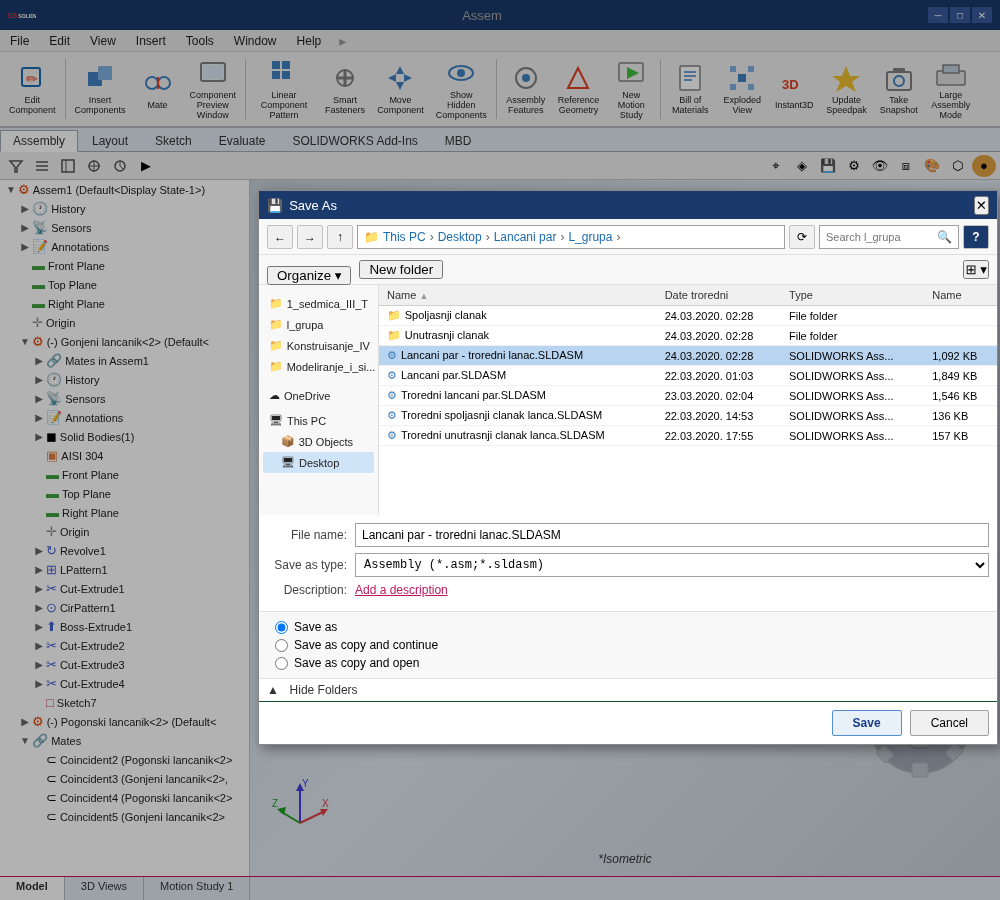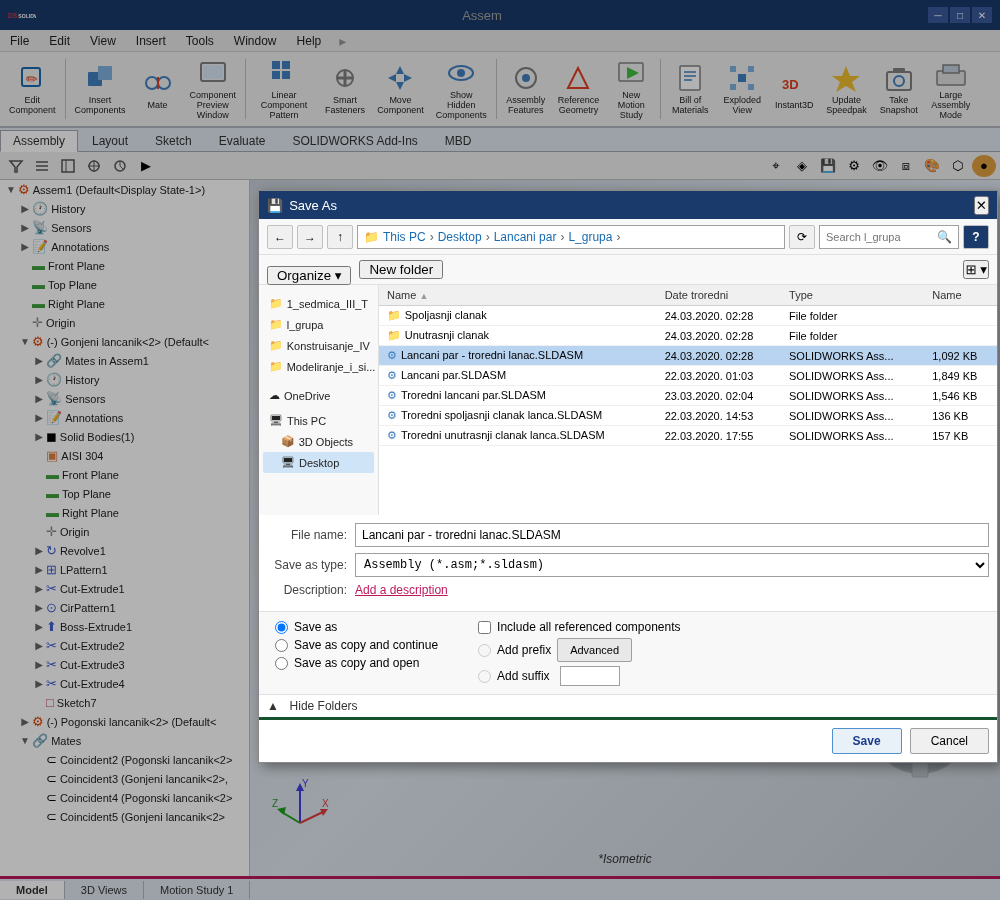--- a/index.html
+++ b/index.html
@@ -43,21 +43,21 @@
     .tree-item .expand { width: 14px; text-align: center; font-size: 10px; color: #666; }
     .tree-item .icon { margin-right: 3px; font-size: 13px; }
     .tree-item .text { font-size: 11px; color: #222; }
 
     
     #viewport { flex: 1; background: linear-gradient(135deg, #c8d0d8 0%, #e0e8f0 50%, #c8d0d8 100%); position: relative; overflow: hidden; }
     .viewport-label { position: absolute; bottom: 10px; left: 50%; transform: translateX(-50%); color: #333; font-size: 12px; font-style: italic; }
     .axes { position: absolute; bottom: 40px; left: 20px; }
 
     
-    #bottombar { height: 24px; background: #e0e8f0; display: flex; align-items: center; border-top: 3px solid #be185d; }
+    #bottombar { height: 24px; background: #e0e8f0; display: flex; border-top: 1px solid #be185d; }
     .bottom-tab { padding: 3px 16px; font-size: 11px; cursor: pointer; border-right: 1px solid #b0b8c0; color: #333; }
     .bottom-tab.active { background: white; font-weight: bold; }
 
     
     #dialog-overlay { position: fixed; top: 0; left: 0; width: 1000px; height: 900px; background: rgba(0,0,0,0.3); z-index: 100; }
     #save-dialog { position: fixed; top: 190px; left: 258px; width: 740px; background: white; border: 1px solid #888; box-shadow: 4px 4px 12px rgba(0,0,0,0.4); z-index: 101; font-size: 12px; }
     #dialog-titlebar { background: #1a3a6b; color: white; height: 28px; display: flex; align-items: center; padding: 0 8px; justify-content: space-between; }
     #dialog-titlebar .dtitle { font-size: 13px; display: flex; align-items: center; gap: 6px; }
     #dialog-body { padding: 0; }
     #dialog-nav { height: 36px; display: flex; align-items: center; padding: 4px 8px; border-bottom: 1px solid #e0e0e0; gap: 4px; background: #f8f8f8; }
@@ -83,21 +83,21 @@
     .footer-label { width: 80px; text-align: right; font-size: 12px; color: #444; }
     .footer-input { flex: 1; height: 24px; border: 1px solid #a0a0a0; padding: 0 6px; font-size: 12px; }
     .footer-select { flex: 1; height: 24px; border: 1px solid #a0a0a0; padding: 0 4px; font-size: 12px; background: white; font-family: Liberation Mono, monospace; }
     .footer-link { color: #be185d; cursor: pointer; font-size: 12px; }
 
     #dialog-options { padding: 8px 16px; background: #f8f8f8; border-top: 1px solid #e0e0e0; display: flex; gap: 40px; }
     .options-col { display: flex; flex-direction: column; gap: 4px; }
     .opt-row { display: flex; align-items: center; gap: 6px; font-size: 12px; }
     .opt-row input[type="radio"], .opt-row input[type="checkbox"] { cursor: pointer; }
 
-    #dialog-buttons { display: flex; justify-content: flex-end; padding: 8px; gap: 8px; background: white; border-top: 3px solid #14532d; }
+    #dialog-buttons { display: flex; justify-content: flex-end; padding: 8px; gap: 8px; background: white; border-top: 1px solid #14532d; }
     .dlg-btn { height: 26px; padding: 0 20px; border: 1px solid #a0a0a0; background: #f0f0f0; cursor: pointer; font-size: 12px; border-radius: 2px; }
     .dlg-btn.primary { background: #e8f0f8; border-color: #5090d0; color: #1a3a8b; font-weight: bold; }
 
     .advanced-btn { height: 24px; padding: 0 12px; border: 1px solid #a0a0a0; background: #e8e8e8; cursor: pointer; font-size: 11px; border-radius: 2px; }
     .suffix-input { width: 60px; height: 20px; border: 1px solid #a0a0a0; padding: 0 4px; font-size: 11px; margin-left: 4px; }
 
     #hide-folders { display: flex; align-items: center; gap: 4px; padding: 4px 8px; background: white; border-top: 1px solid #e0e0e0; font-size: 12px; cursor: pointer; color: #333; }
 
     
     .sw-logo { width: 28px; height: 20px; }
@@ -795,36 +795,20 @@
         </div>
         <div class="opt-row">
           <input type="radio" name="save_opt" style="">
           <label>Save as copy and continue</label>
         </div>
         <div class="opt-row">
           <input type="radio" name="save_opt" style="">
           <label>Save as copy and open</label>
         </div>
       </div>
-      <div class="options-col">
-        <div class="opt-row">
-          <input type="checkbox" style="">
-          <label>Include all referenced components</label>
-        </div>
-        <div class="opt-row">
-          <input type="radio" name="prefix_suffix" disabled="" style="">
-          <label>Add prefix</label>
-          <button class="advanced-btn">Advanced</button>
-        </div>
-        <div class="opt-row">
-          <input type="radio" name="prefix_suffix" disabled="" style="">
-          <label>Add suffix</label>
-          <input type="text" class="suffix-input" style="">
-        </div>
-      </div>
     </div>
 
     <div id="hide-folders">
       <span>▲</span>
       <span>&nbsp; Hide Folders</span>
     </div>
 
     <div id="dialog-buttons">
       <button class="dlg-btn primary">Save</button>
       <button class="dlg-btn">Cancel</button>

